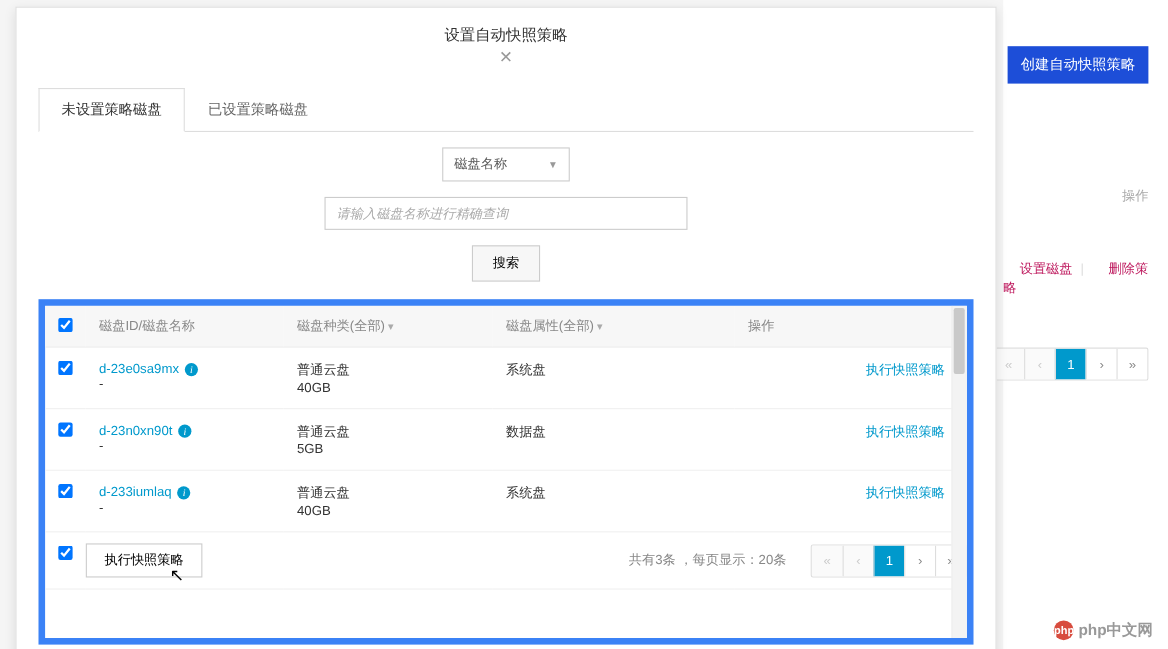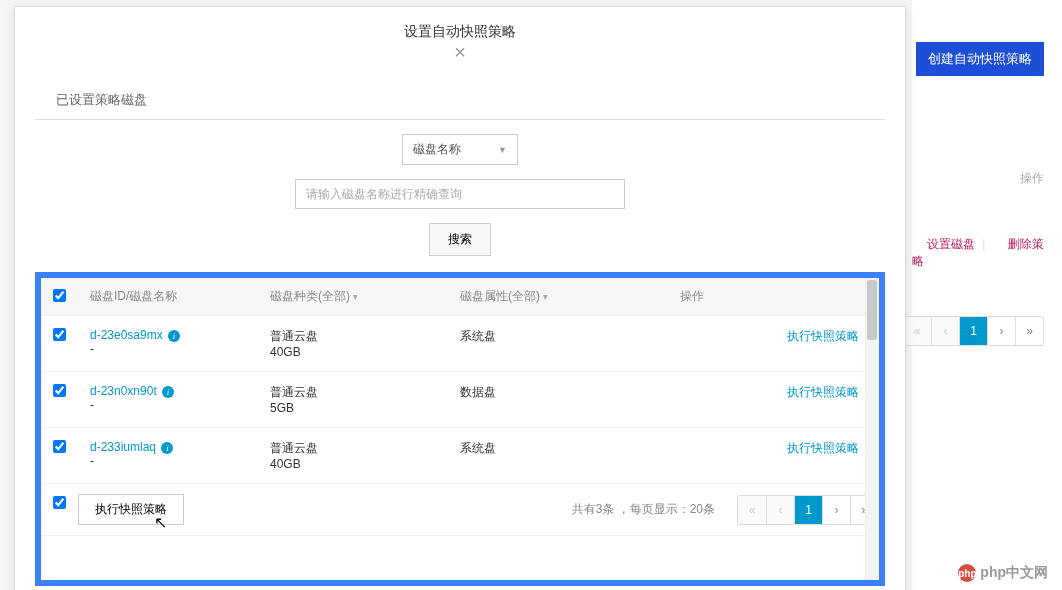--- a/index.html
+++ b/index.html
@@ -140,20 +140,21 @@
       color: #555;
       cursor: pointer;
     }
     .select-box .chev { font-size: 9px; color: #999; }
     .search-input {
       border: 1px solid #ccc;
       padding: 7px 10px;
       width: 330px;
       font-size: 12px;
       color: #333;
+      font-style: italic;
     }
     .search-input::placeholder { color: #aaa; }
     .search-btn {
       border: 1px solid #ccc;
       background: #f7f7f7;
       padding: 7px 18px;
       font-size: 12px;
       cursor: pointer;
     }
     .table-wrap {
@@ -306,20 +307,21 @@
 
 <div class="modal">
   <div class="modal-header">
     <span>设置自动快照策略</span>
     <span class="modal-close">×</span>
   </div>
 
   <div class="modal-body">
 
     <div class="tabs">
+      <div class="tab active">未设置策略磁盘</div>
       <div class="tab">已设置策略磁盘</div>
     </div>
 
     <div class="search-row">
       <div class="select-box">
         <span>磁盘名称</span>
         <span class="chev">▼</span>
       </div>
       <input class="search-input" type="text" placeholder="请输入磁盘名称进行精确查询" style="">
       <button class="search-btn">搜索</button>

